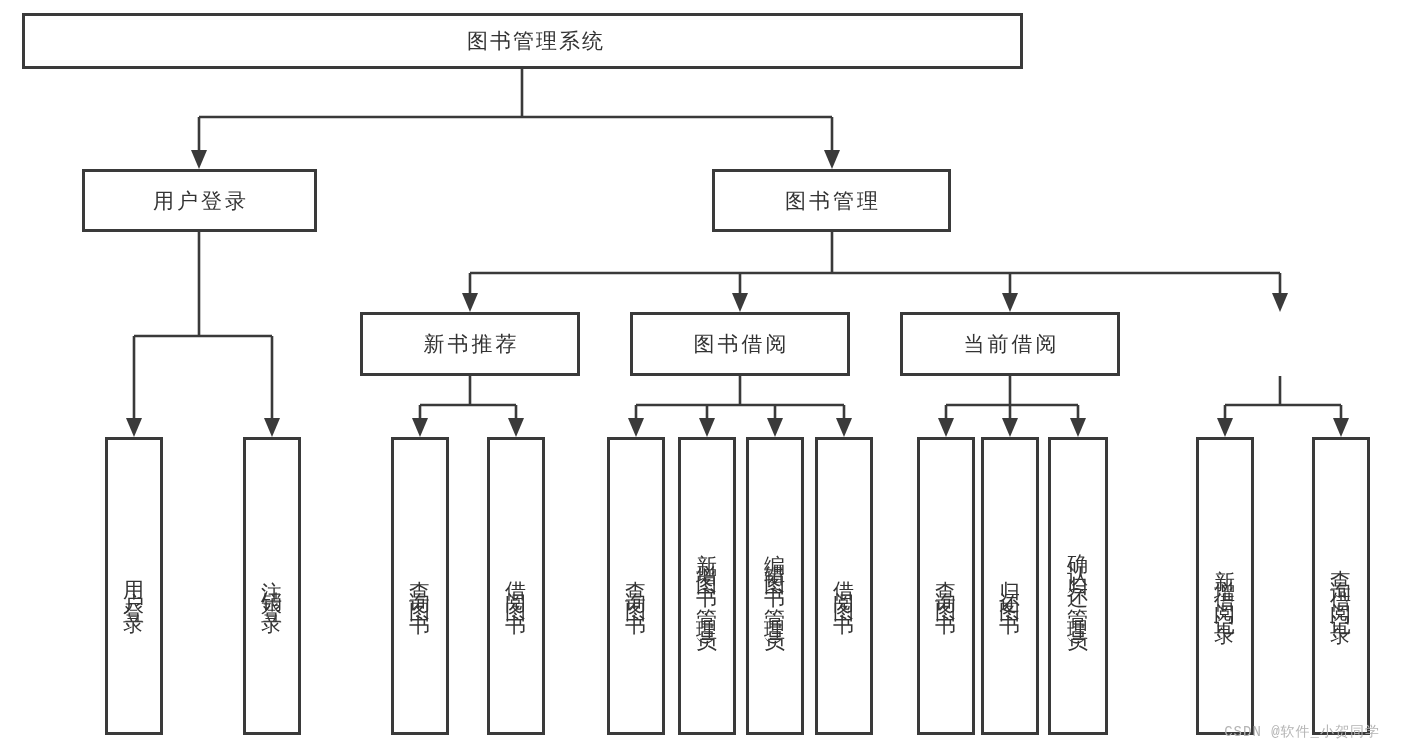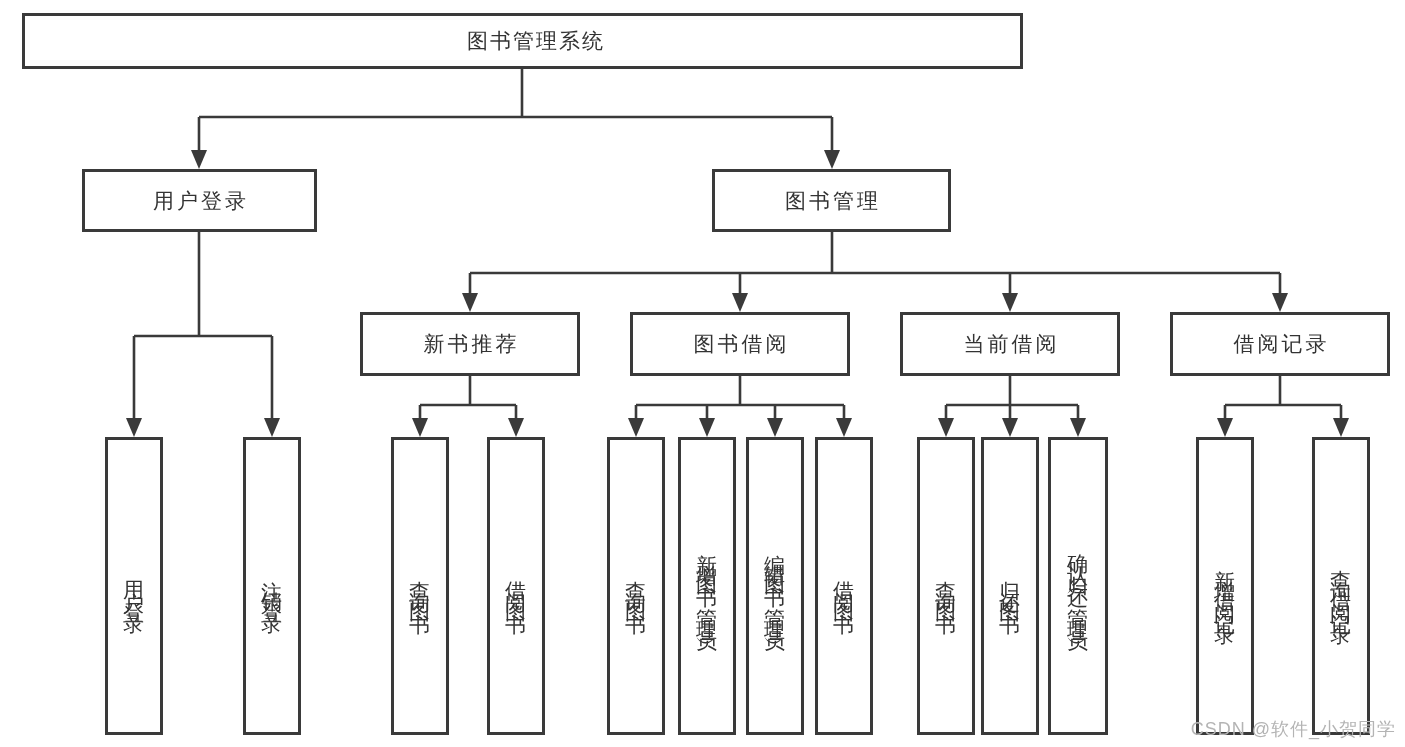--- a/index.html
+++ b/index.html
@@ -34,26 +34,27 @@
   .leaf {
     top: 437px; height: 298px; width: 58px;
     writing-mode: vertical-rl;
     text-orientation: mixed;
     font-size: 21px;
     letter-spacing: 11px;
     line-height: 1;
   }
   .watermark {
     position: absolute;
-    right: 9px; bottom: 6px;
-    font-size: 18px;
+    right: 25px; bottom: 6px;
+    font-size: 14px;
     color: var(--watermark);
     letter-spacing: 1px;
     z-index: 3;
     white-space: nowrap;
+    font-family: Liberation Mono, monospace;
   }
 </style>
 </head>
 <body>
 
 <div class="canvas">
 
   <svg class="connectors" width="1405" height="747" viewBox="0 0 1405 747">
 
     <g>
@@ -105,21 +106,20 @@
   </svg>
 
   <div class="node h-node root-node">图书管理系统</div>
 
   <div class="node h-node" style="left:82px; top:169px; width:235px; height:63px;">用户登录</div>
   <div class="node h-node" style="left:360px; top:312px; width:220px; height:64px;">新书推荐</div>
 
   <div class="node h-node" style="left:712px; top:169px; width:239px; height:63px;">图书管理</div>
   <div class="node h-node" style="left:630px; top:312px; width:220px; height:64px;">图书借阅</div>
   <div class="node h-node" style="left:900px; top:312px; width:220px; height:64px;">当前借阅</div>
-  <div class="node h-node" style="left:1170px; top:312px; width:220px; height:64px;">借阅记录</div>
 
   <div class="node leaf" style="left:105px;">用户登录</div>
   <div class="node leaf" style="left:243px;">注销登录</div>
 
   <div class="node leaf" style="left:391px;">查询图书</div>
   <div class="node leaf" style="left:487px;">借阅图书</div>
 
   <div class="node leaf" style="left:607px;">查询图书</div>
   <div class="node leaf" style="left:678px;">新增图书（管理员）</div>
   <div class="node leaf" style="left:746px;">编辑图书（管理员）</div>

